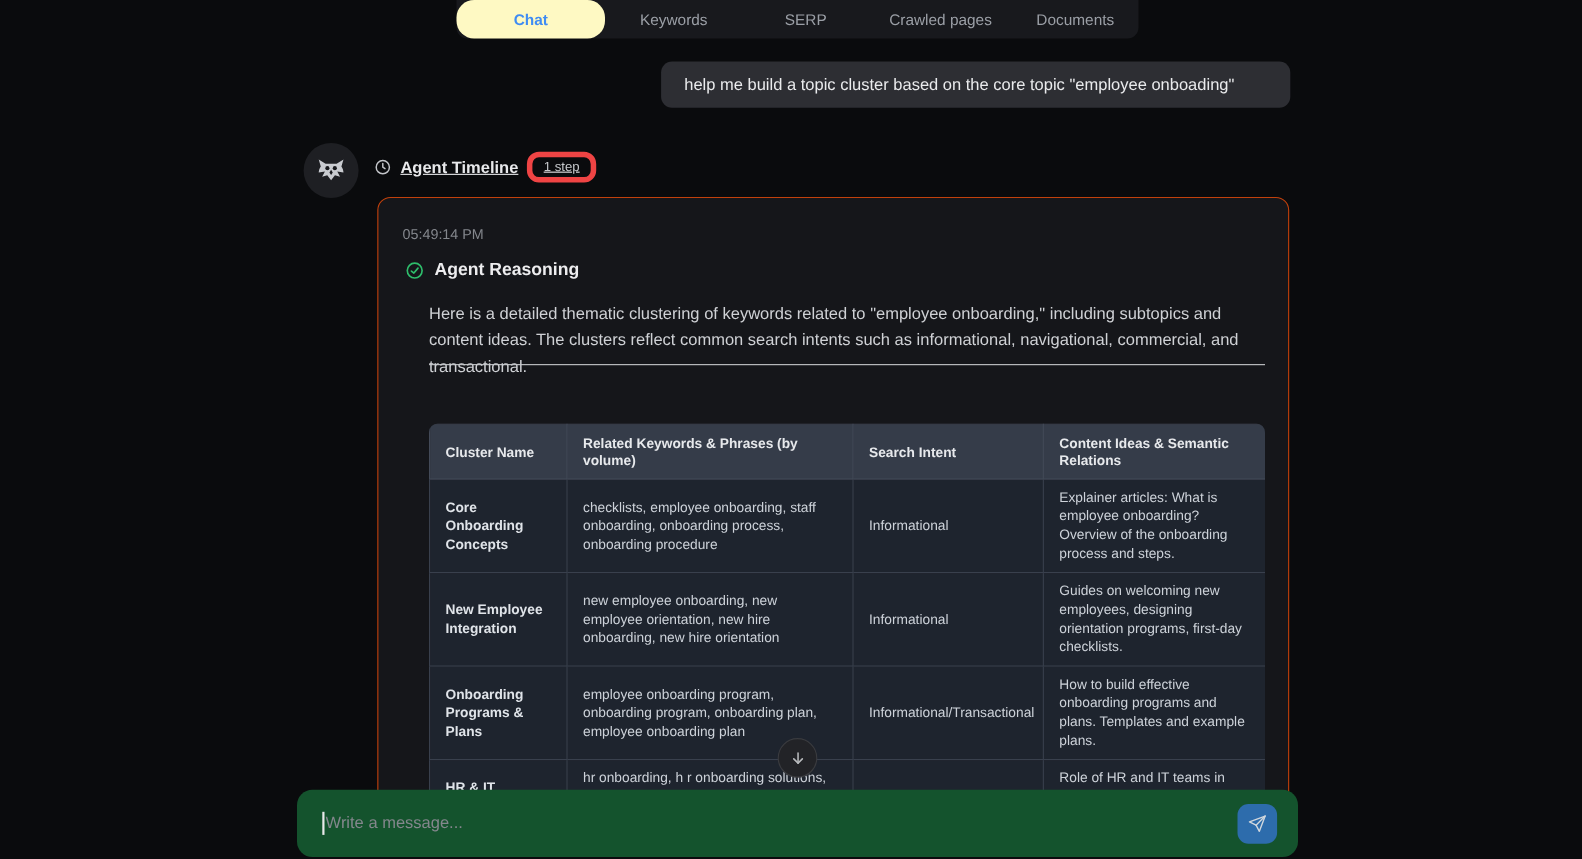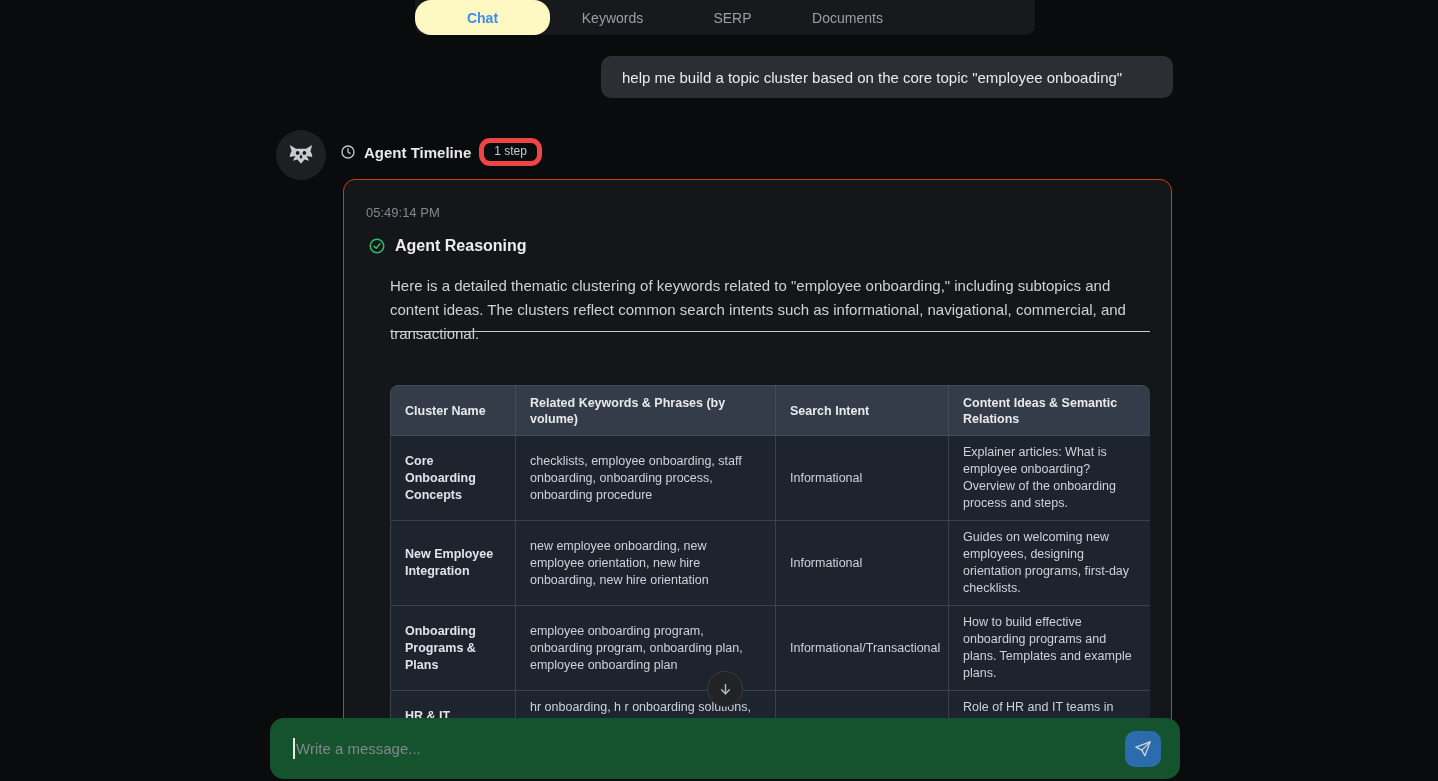--- a/index.html
+++ b/index.html
@@ -37,21 +37,21 @@
   }
 
   
   .avatar {
     position: absolute; left: 276px; top: 130px; width: 50px; height: 50px;
     border-radius: 50%; background: #1e1f23;
     display: flex; align-items: center; justify-content: center;
   }
   .timeline-head {
     position: absolute; left: 340px; top: 142px; height: 20px;
-    display: flex; align-items: center; gap: 8px;
+    display: flex; align-items: center; gap: 8px; text-decoration: underline;
   }
   .timeline-label { font-size: 15px; font-weight: bold; color: #e8e9eb; }
   .step-badge {
     border: 5px solid #ef4444; border-radius: 11px; padding: 2px 10px 3px;
     font-size: 12px; color: #c7c9cc; line-height: 13px;
   }
 
   
   .agent-card {
     position: absolute; left: 343px; top: 179px; width: 829px; height: 600px;
@@ -116,20 +116,21 @@
     display: flex; align-items: center; justify-content: center;
   }
 </style>
 </head>
 <body>
 
 <nav class="tabbar">
   <div class="tab tab-chat active">Chat</div>
   <div class="tab tab-keywords">Keywords</div>
   <div class="tab tab-serp">SERP</div>
+  <div class="tab tab-crawled">Crawled pages</div>
   <div class="tab tab-documents">Documents</div>
 </nav>
 
 <div class="user-bubble">
   <span>help me build a topic cluster based on the core topic "employee onboading"</span>
 </div>
 
 <div class="avatar">
   <svg width="30" height="30" viewBox="0 0 24 24">
     <path fill="#c9cbd0" d="M3 4 L8 7 L16 7 L21 4 L19.5 9 C20.5 10.5 21 12 21 13.5 L16.5 12.8 L18.5 16.5 L14.8 15.5 L12 19 L9.2 15.5 L5.5 16.5 L7.5 12.8 L3 13.5 C3 12 3.5 10.5 4.5 9 Z"></path>

